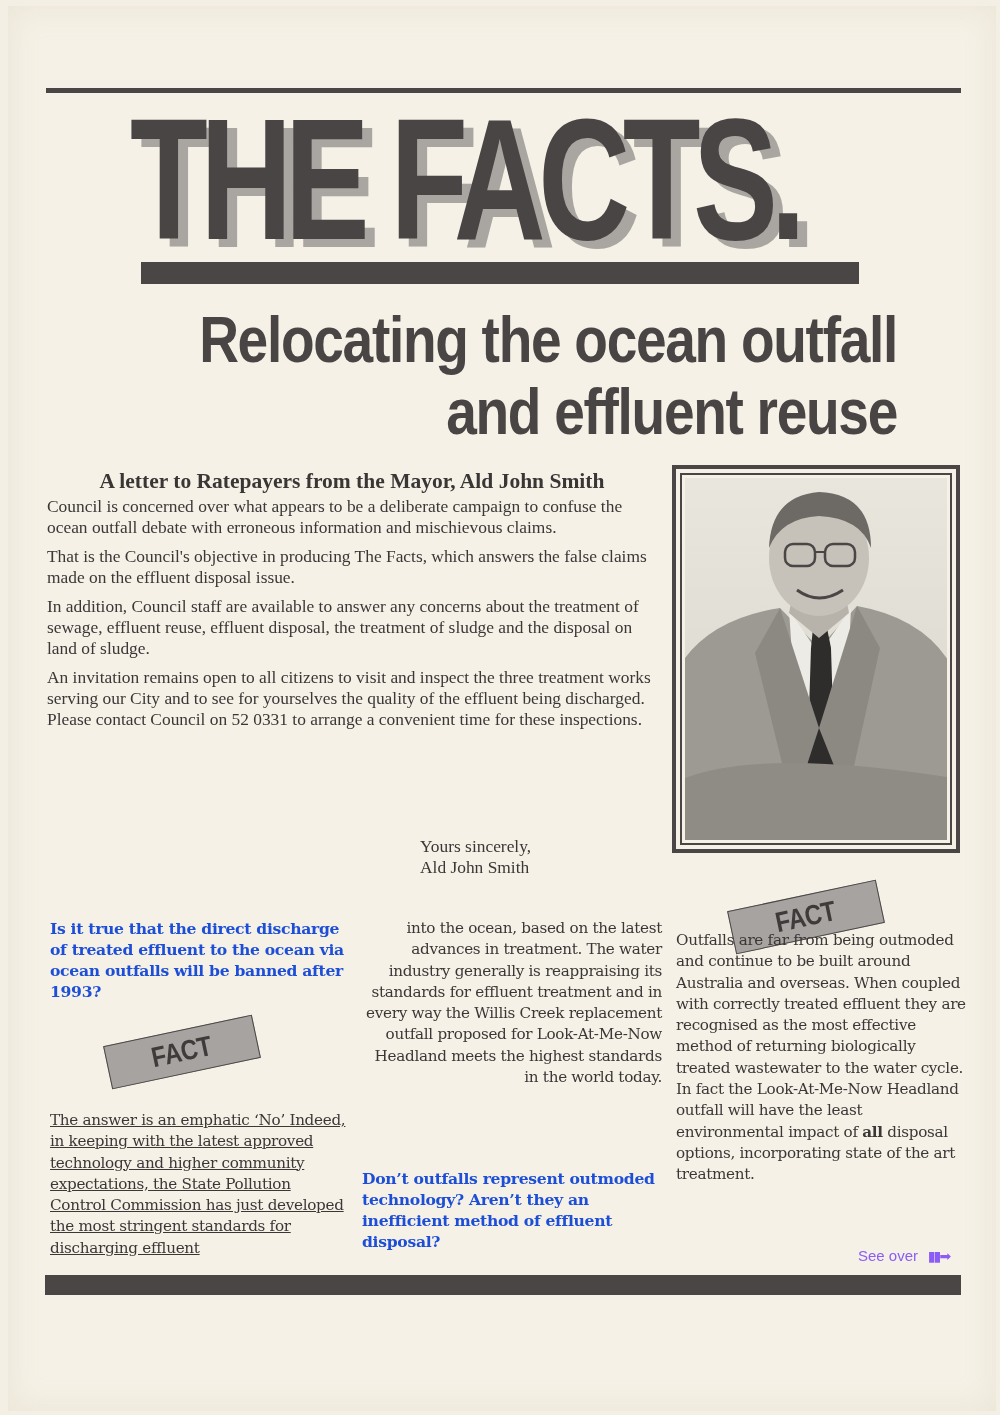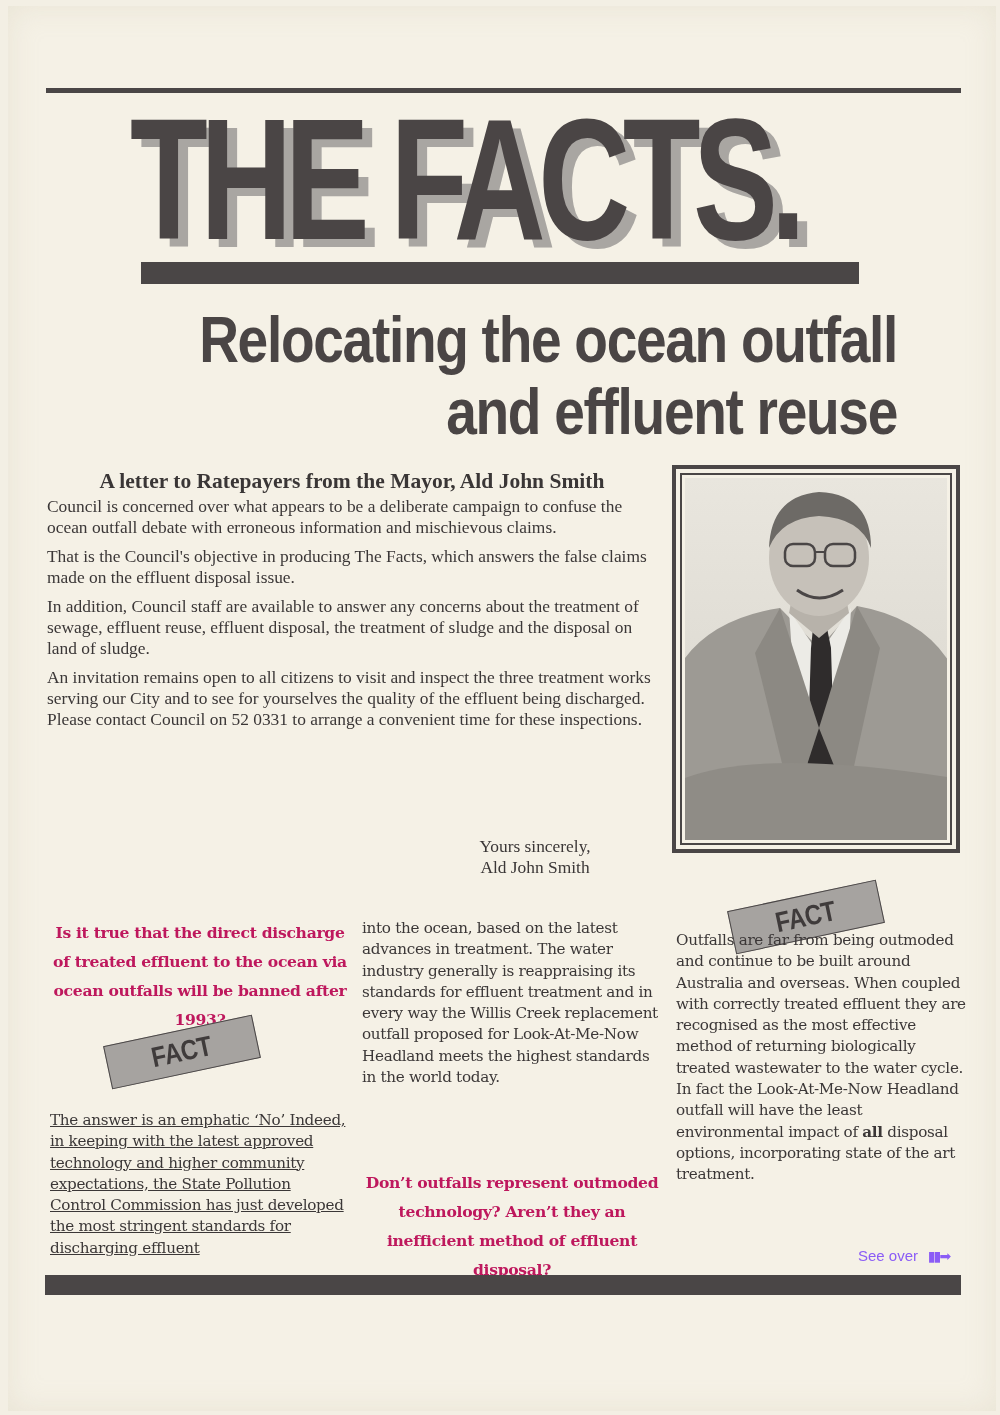--- a/index.html
+++ b/index.html
@@ -50,21 +50,21 @@
       position: absolute; left: 47px; top: 468px; width: 610px;
       font-size: 17.4px; line-height: 21px;
     }
     .letter h2 {
       margin: 0 0 2px 0; font-size: 21.5px; line-height: 26px;
       font-weight: bold; color: #3a3636; text-align: center;
     }
     .letter p { margin: 0 0 8px 0; }
     .signoff {
       position: absolute; left: 420px; top: 836px; width: 230px;
-      text-align: center; font-size: 17.4px; line-height: 21px;
+      text-align: left; font-size: 17.4px; line-height: 21px;
     }
 
     .photo-frame {
       position: absolute; left: 672px; top: 465px; width: 288px; height: 388px;
       border: 4px solid #4a4646; padding: 4px; box-sizing: border-box;
       background: #f5f1e6;
     }
     .photo-inner {
       width: 100%; height: 100%; box-sizing: border-box;
       border: 2px solid #4a4646; padding: 3px;
@@ -72,26 +72,26 @@
     .photo {
       width: 100%; height: 100%; position: relative; overflow: hidden;
       background: linear-gradient(180deg, #e9e6de 0%, #dedbd3 60%, #cfccc4 100%);
     }
     .photo svg { position: absolute; left: 0; top: 0; }
 
     .col { position: absolute; font-size: 17.4px; line-height: 21.5px; }
     .col p { margin: 0; }
     .q {
       font-family: "DejaVu Serif", serif; font-weight: bold;
-      font-size: 15.6px; line-height: 29px; color: #be185d; letter-spacing: -0.3px; text-align: center;
+      font-size: 15.6px; line-height: 21px; color: #1d4ed8; letter-spacing: -0.3px;
     }
     .ans { font-family: "DejaVu Serif", serif; font-size: 15.2px; line-height: 21.3px; letter-spacing: -0.3px; }
     .col1 { left: 50px; top: 918px; width: 300px; }
     .col1-ans { left: 50px; top: 1110px; width: 300px; text-decoration: underline; }
-    .col2 { left: 362px; top: 918px; width: 300px; }
+    .col2 { left: 362px; top: 918px; width: 300px; text-align: right; }
     .col2-q { left: 362px; top: 1168px; width: 300px; }
     .col3 { left: 676px; top: 930px; width: 295px; }
 
     .fact-tag {
       position: absolute; width: 152px; height: 44px;
       background: #a6a3a0; border: 1.5px solid #4a4646;
       box-sizing: border-box; text-align: center;
       font-family: "Liberation Sans", "DejaVu Sans", sans-serif;
       font-weight: bold; color: #3f3b3b; font-size: 28px; line-height: 42px;
       letter-spacing: -0.5px;

